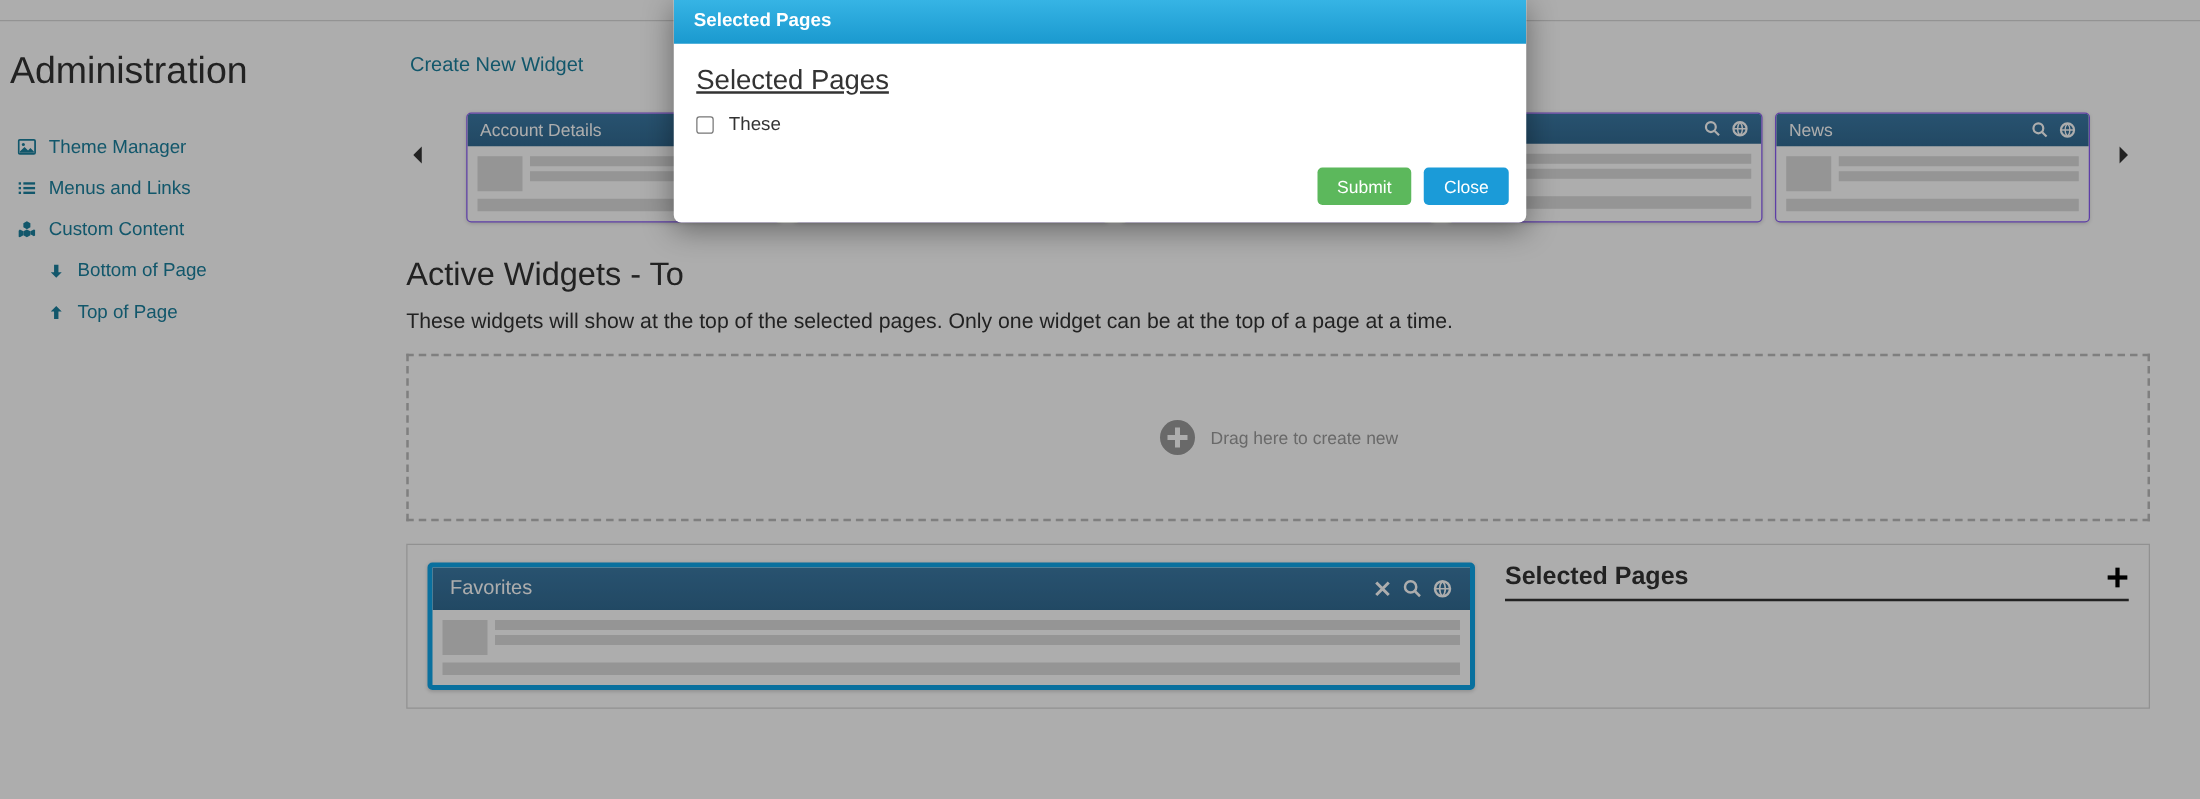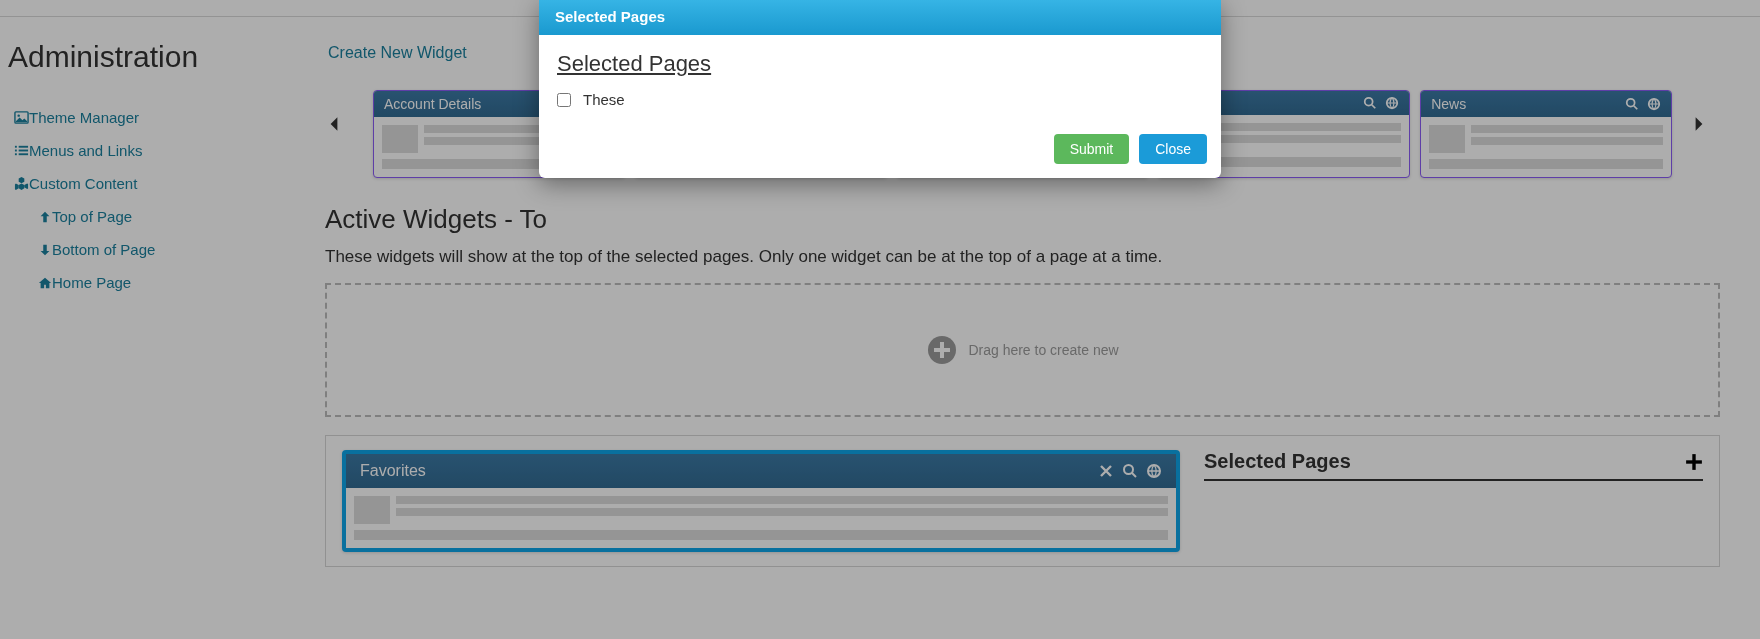--- a/index.html
+++ b/index.html
@@ -1,21 +1,21 @@
 <!DOCTYPE html>
 <html><head>
 <meta charset="utf-8">
 <style>
   * { box-sizing: border-box; margin: 0; padding: 0; }
   html, body { width: 1760px; height: 639px; font-family: "Helvetica Neue", Helvetica, Arial, sans-serif; font-size: 14px; color: #333; background: #fff; }
   .page { display: flex; width: 100%; height: 100%; }
   .topbar { position: absolute; top: 0; left: 0; right: 0; height: 17px; background: #fff; border-bottom: 1px solid #d9d9d9; }
   .sidebar { width: 285px; padding: 30px 0 0 8px; }
   .sidebar h2 { font-size: 30px; font-weight: 500; color: #333; margin: 10px 0 27px; }
-  .sidebar a { display: flex; align-items: center; gap: 0; color: #1b809e; text-decoration: none; padding: 8px 6px; font-size: 15px; }
+  .sidebar a { display: flex; align-items: center; gap: 10px; color: #1b809e; text-decoration: none; padding: 8px 6px; font-size: 15px; }
   .sidebar .sub { padding-left: 30px; }
   .main { flex: 1; padding: 34px 40px 0 40px; position: relative; }
   .create-link { color: #1b809e; font-size: 16px; text-decoration: none; display: inline-block; margin: 10px 3px 8px; }
   .carousel { display: flex; align-items: center; gap: 18px; margin-bottom: 26px; }
   .chev { font-size: 22px; color: #333; width: 30px; text-align: center; cursor: pointer; user-select: none; }
   .cards { display: flex; gap: 10px; flex: 1; }
   .card { flex: 1; background: #fff; border: 1px solid #8b5cf6; border-radius: 4px; overflow: hidden; box-shadow: 0 1px 3px rgba(0,0,0,.15); margin-top: 20px; }
   .card-head { background: linear-gradient(#3c7aa5,#326b93); color: #fff; display: flex; align-items: center; justify-content: space-between; padding: 5px 10px; font-size: 14px; }
   .card-head .icons { display: flex; gap: 8px; font-size: 14px; }
   .card-head .icons svg { width: 14px; height: 14px; fill: #fff; }
@@ -92,43 +92,35 @@
             <path d="M8 1l3 1.7v3.4L8 7.8 5 6.1V2.7zM2 8l3 1.7v3.4L2 14.8l-1-0.6V9.1zm12 0l1 0.6v4.6l-1 .6-3-1.7V9.7z"></path>
             <path d="M5 9.7l3-1.7 3 1.7v3.4l-3 1.7-3-1.7z" fill="#1b809e"></path>
           </svg>
       </span>
       <span>Custom Content</span>
     </a>
 
     <a href="#" class="sub">
       <span>
         <svg viewBox="0 0 16 16" width="14" height="14" fill="#1b809e">
+            <path d="M8 14L3 9h3V2h4v7h3z"></path>
+          </svg>
+      </span>
+      <span>Bottom of Page</span>
+    </a>
+
+    <a href="#" class="sub">
+      <span>
+        <svg viewBox="0 0 16 16" width="14" height="14" fill="#1b809e">
             <path d="M8 2l5 5H10v7H6V7H3z"></path>
           </svg>
       </span>
       <span>Top of Page</span>
     </a>
 
-    <a href="#" class="sub">
-      <span>
-        <svg viewBox="0 0 16 16" width="14" height="14" fill="#1b809e">
-            <path d="M8 14L3 9h3V2h4v7h3z"></path>
-          </svg>
-      </span>
-      <span>Bottom of Page</span>
-    </a>
-
-    <a href="#" class="sub">
-      <span>
-        <svg viewBox="0 0 16 16" width="14" height="14" fill="#1b809e">
-            <path d="M8 2l7 6h-2v6H9v-4H7v4H3V8H1z"></path>
-          </svg>
-      </span>
-      <span>Home Page</span>
-    </a>
   </aside>
 
   <main class="main">
     <a href="#" class="create-link">Create New Widget</a>
 
     <div class="carousel">
       <div class="chev">
         <svg viewBox="0 0 16 16" width="18" height="18" fill="#333">
             <path d="M11 2L5 8l6 6V2z"></path>
           </svg>

